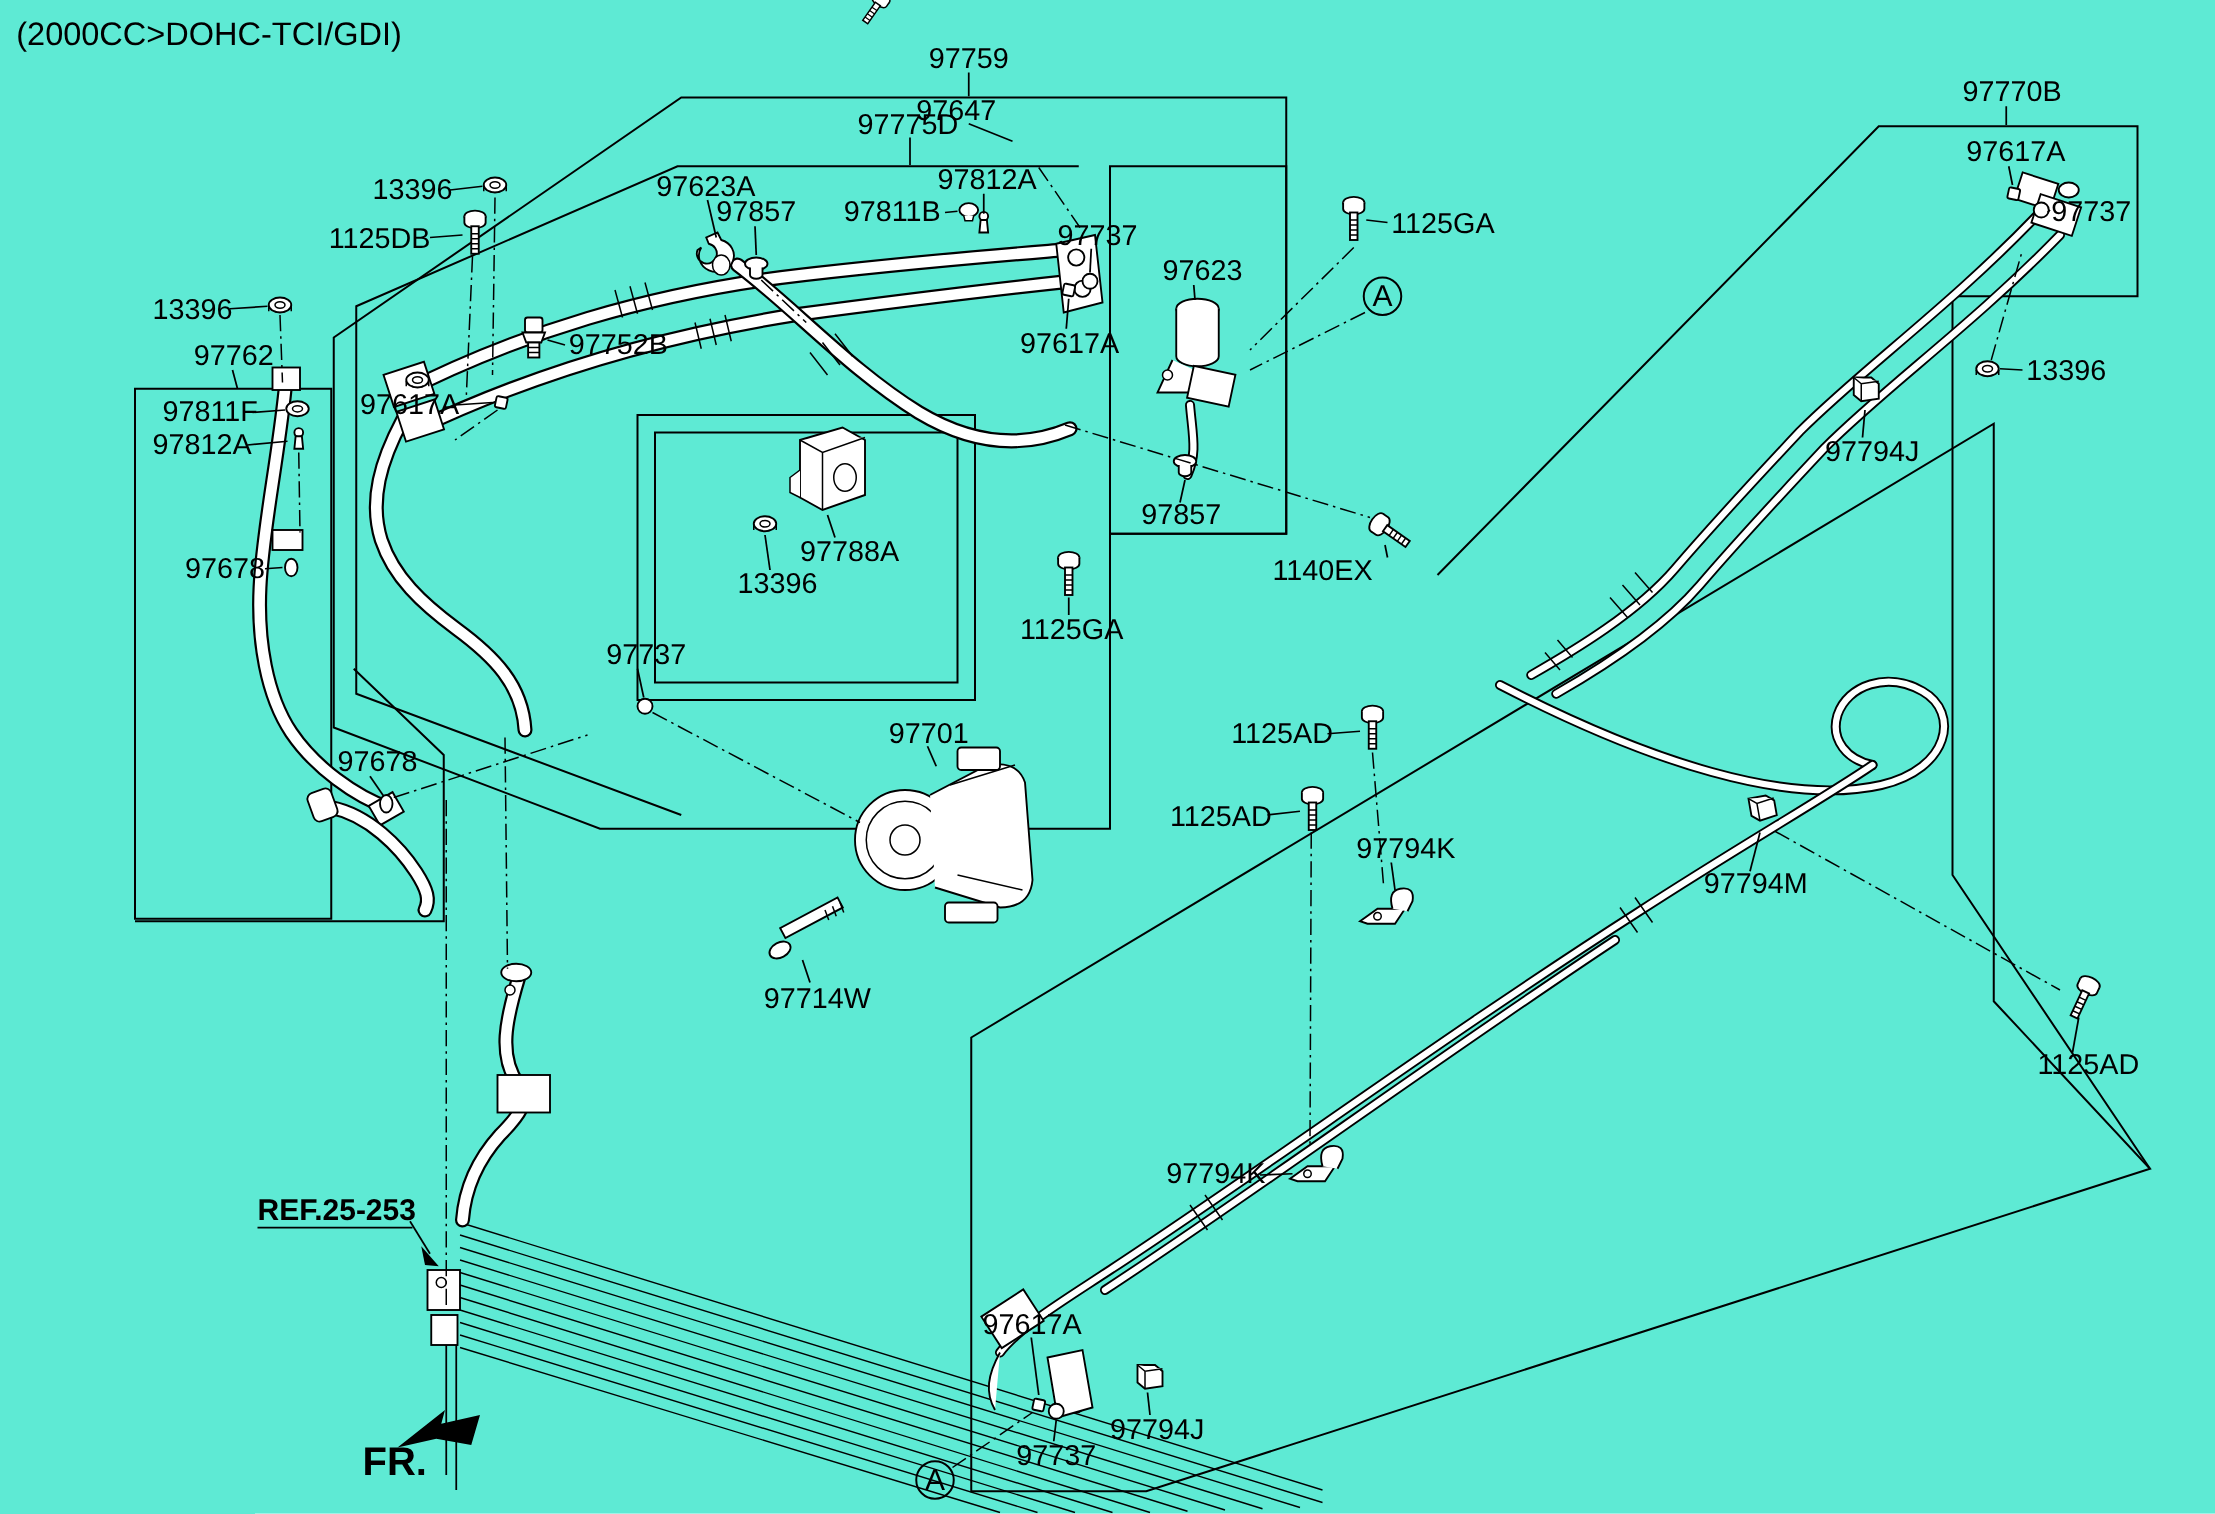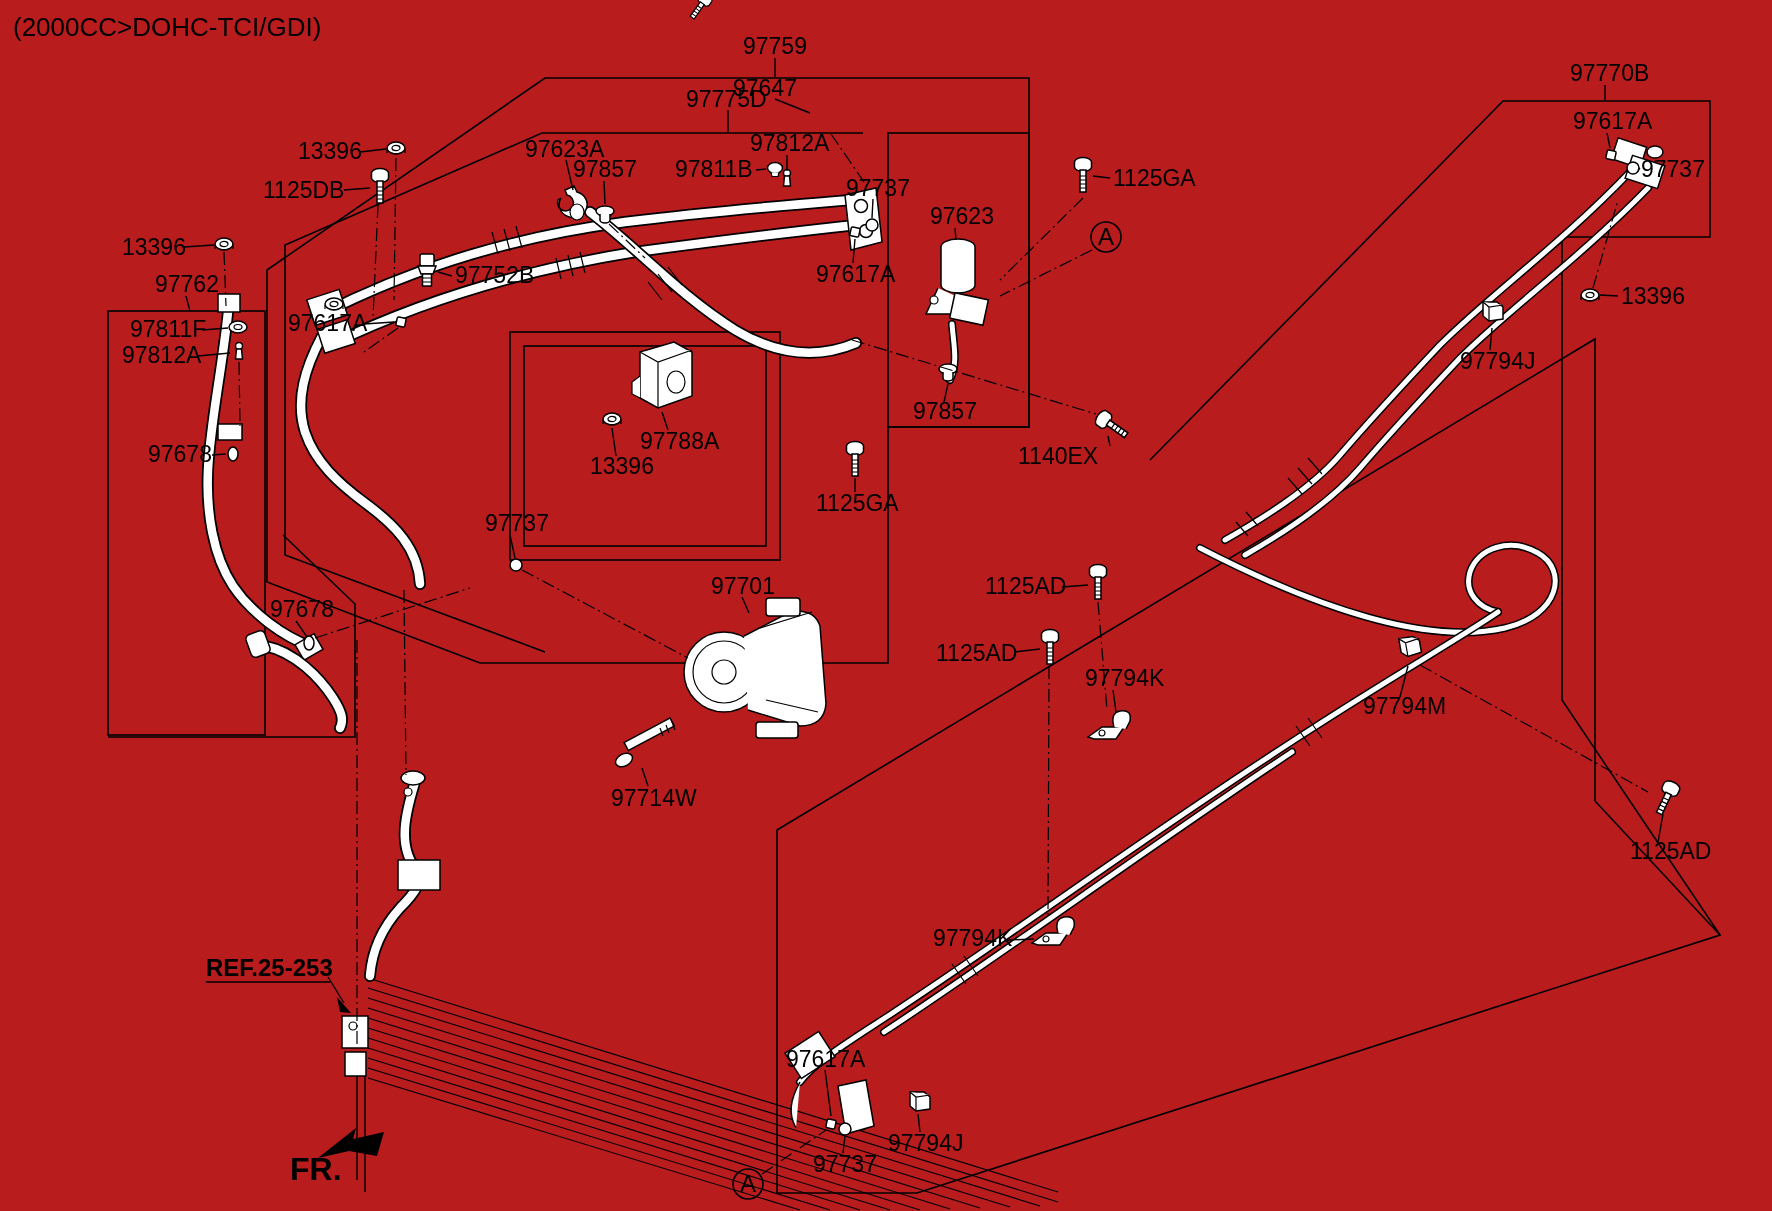--- a/index.html
+++ b/index.html
@@ -1,16 +1,16 @@
 <!DOCTYPE html>
 <html><head>
 <meta charset="utf-8">
 <style>
   html,body{margin:0;padding:0;background:#ffffff;}
-  .page{position:relative;width:1772px;height:1211px;background:#b91c1c;overflow:hidden;}
+  .page{position:relative;width:1772px;height:1211px;background:#5eead4;overflow:hidden;}
   svg{display:block;}
   svg text{font-family:"Liberation Sans",sans-serif;fill:#000;}
   .part-label{font-size:23px;}
   .title-label{font-size:26px;}
   .ref-label{font-size:24px;font-weight:bold;}
   .fr-label{font-size:32px;font-weight:bold;}
   .marker-letter{font-size:24px;text-anchor:middle;}
   .ln{stroke:#000;stroke-width:1.4;fill:none;}
   .box{stroke:#000;stroke-width:1.6;fill:none;}
   .dash{stroke:#000;stroke-width:1.2;fill:none;stroke-dasharray:13 4 2 4;}

